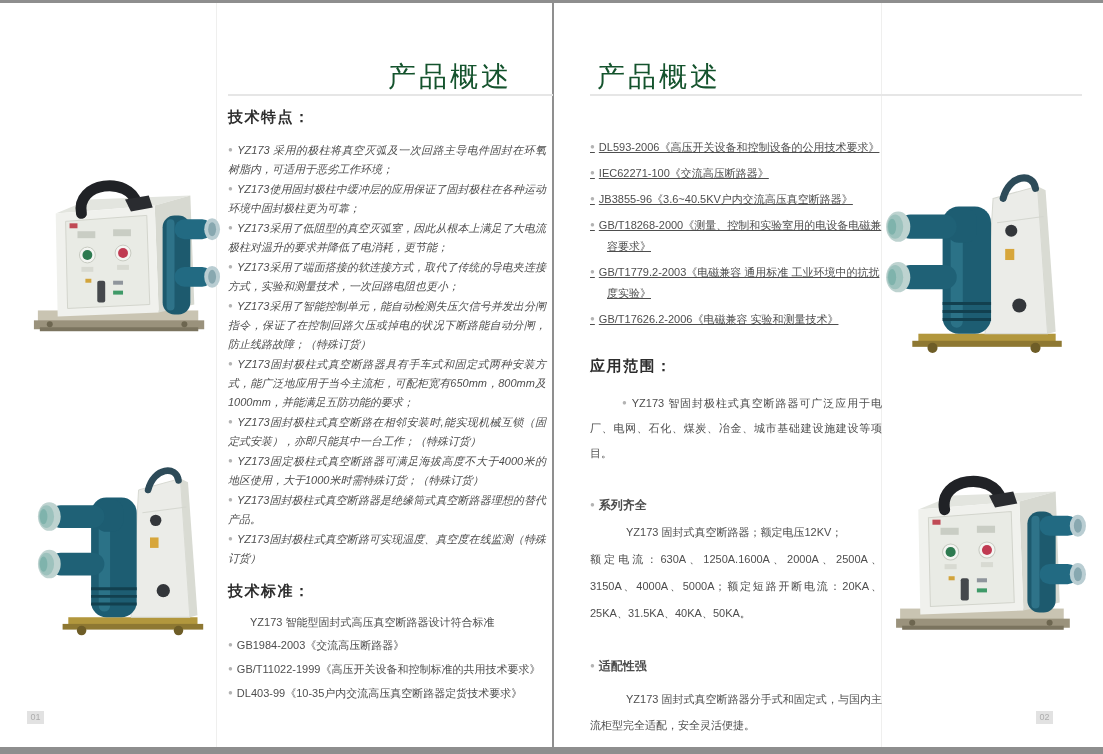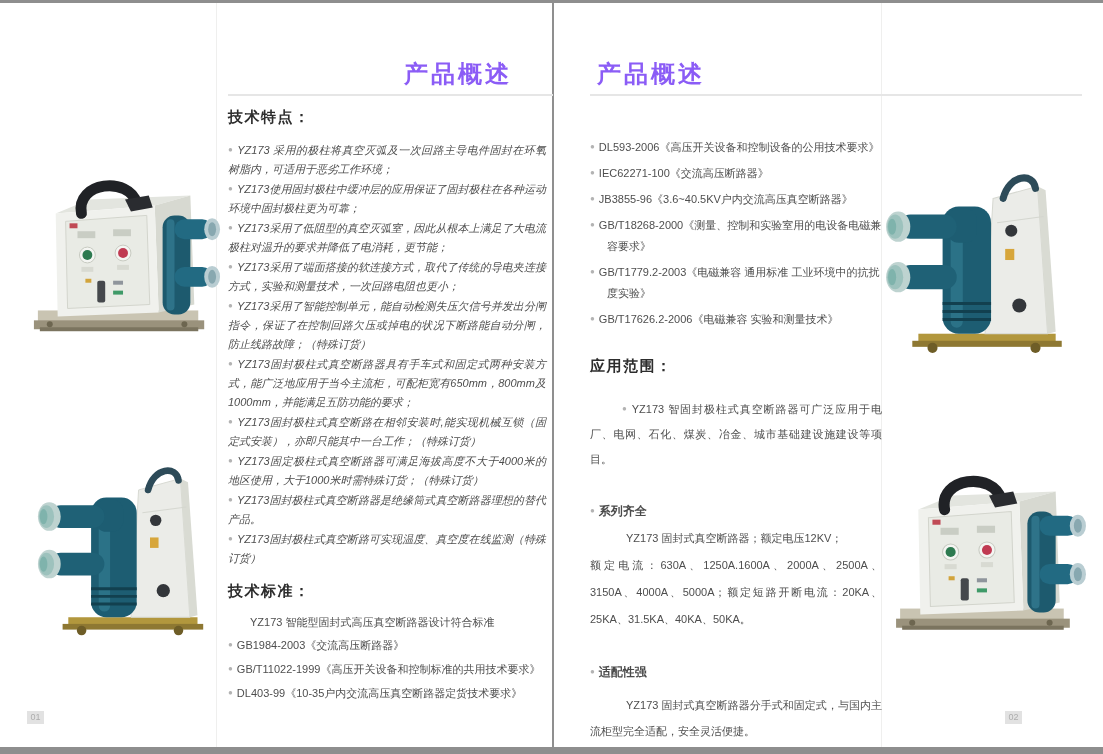--- a/index.html
+++ b/index.html
@@ -9,22 +9,22 @@
     font-family:"Liberation Sans", sans-serif; color:#4e4e4e;
   }
   
   .strip-top    { position:absolute; left:0; top:0; width:1103px; height:3px;  background:#8e8e8e; }
   .strip-bottom { position:absolute; left:0; bottom:0; width:1103px; height:7px; background:#8e8e8e; }
   .divider-center { position:absolute; left:552px; top:3px; bottom:7px; width:2px; background:#8f8f8f; }
   .colline { position:absolute; top:3px; bottom:7px; width:1px; background:#efefee; }
   .colline.l { left:216px; } .colline.r { left:881px; }
 
   
-  .page-header { position:absolute; top:58px; font-size:24px; font-weight:bold;
-                 letter-spacing:3px; color:#8b5cf6; }
+  .page-header { position:absolute; top:58px; font-size:28px; font-weight:normal;
+                 letter-spacing:3px; color:#14532d; }
   .page-header.left  { left:228px; width:284px; text-align:right; }
   .page-header.right { left:597px; }
   .header-rule { position:absolute; top:94px; height:2px; background:#e6e6e6; }
   .header-rule.left  { left:228px; width:325px; }
   .header-rule.right { left:590px; width:492px; }
 
   
   .textcol { position:absolute; font-size:11px; }
   .col-left  { left:228px; top:108px; width:318px; }
   .col-right { left:590px; top:136px; width:292px; }
@@ -33,43 +33,43 @@
   .col-left .section-title.features { margin-bottom:13px; }
   .section-title.standards { margin-top:14px; margin-bottom:10px; }
 
   .dot { color:#b3b3b3; font-size:8px; vertical-align:2px; margin-right:4px; }
 
   .feat { text-align:justify; line-height:19px; color:#4e4e4e;font-style:italic; }
   .std-intro { padding-left:22px; line-height:22px; color:#4e4e4e; }
   .std-list { list-style:none; }
   .std-list li { padding-left:17px; text-indent:-17px; line-height:21px; color:#4e4e4e; }
   .col-left  .std-list li { line-height:24px; }
-  .col-right .std-list li { margin-bottom:4px; text-align:left; }
-
-  .apptitle { margin-top:27px; margin-bottom:20px; }
+  .col-right .std-list li { margin-bottom:4px; text-align:left;text-decoration:underline; }
+
+  .apptitle { margin-top:27px; margin-bottom:14px; }
   .app-par { text-indent:32px; line-height:25px; text-align:justify; color:#4e4e4e; }
 
   .subhead { margin-top:31px; font-size:12px; font-weight:bold; color:#4a4a4a; }
   .series-l1 { margin-top:5px; text-indent:36px; line-height:27px; }
   .series-l2 { line-height:27px; text-align:justify; }
   .adapt-par { margin-top:11px; text-indent:36px; line-height:26px; text-align:justify; }
 
   
   .photo { position:absolute; }
   .photo svg { width:100%; height:100%; display:block; }
   .photo.p1 { left:26px;  top:156px; width:198px; height:198px; }
   .photo.p2 { left:36px;  top:446px; width:190px; height:200px; }
   .photo.p3 { left:884px; top:152px; width:202px; height:212px; }
   .photo.p4 { left:888px; top:448px; width:202px; height:208px; }
 
   
   .pagenum { position:absolute; top:711px; width:17px; height:13px; background:#e2e2e2;
              color:#adadad; font-size:9px; line-height:13px; text-align:center; }
   .pagenum.left  { left:27px; }
-  .pagenum.right { left:1005px; }
+  .pagenum.right { left:1036px; }
 </style>
 </head>
 <body>
 
 <div class="strip-top"></div>
 <div class="strip-bottom"></div>
 <div class="divider-center"></div>
 <div class="colline l"></div>
 <div class="colline r"></div>
 

